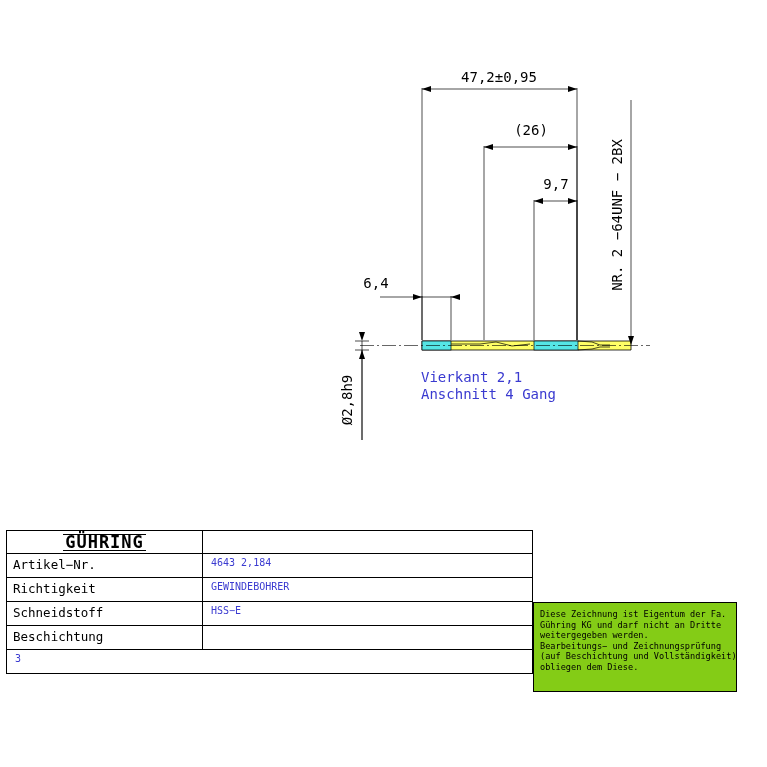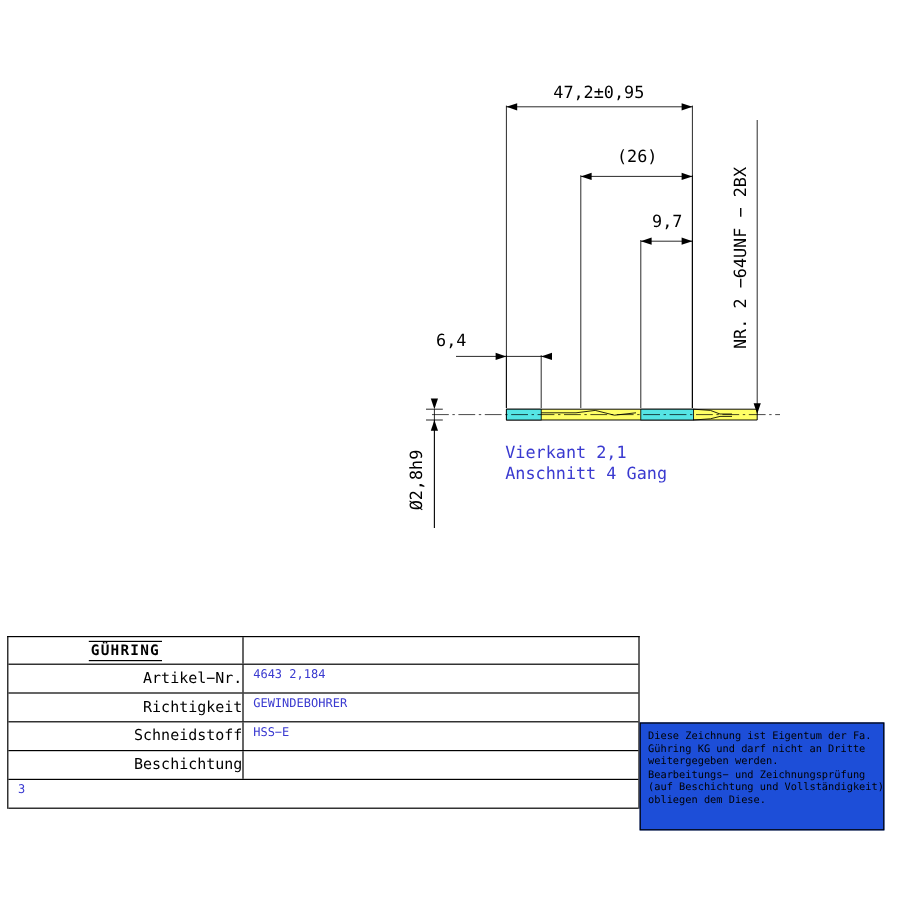--- a/index.html
+++ b/index.html
@@ -62,21 +62,20 @@
     width: 196px;
     flex: 0 0 196px;
     border-right: 1px solid #000;
     box-sizing: border-box;
     padding: 3px 0 0 6px;
     font-size: 12.5px;
     color: #000;
     font-family: "DejaVu Sans Mono", monospace;
     white-space: nowrap;
     overflow: hidden;
-    text-align: right;
   }
   .tb-value {
     flex: 1 1 auto;
     padding: 3px 0 0 8px;
     font-size: 10px;
     color: #3a3ad0;
     font-family: "DejaVu Sans Mono", monospace;
     white-space: nowrap;
     overflow: hidden;
   }
@@ -84,21 +83,21 @@
     width: 196px;
     flex: 0 0 196px;
     border-right: 1px solid #000;
     box-sizing: border-box;
     display: flex;
     align-items: center;
     justify-content: center;
   }
   .logo-cell .logo-text {
     font-family: "DejaVu Sans Mono", monospace;
-    font-size: 12px;
+    font-size: 17px;
     font-weight: bold;
     letter-spacing: 1px;
     color: #000;
     border-top: 1px solid #000;
     border-bottom: 1px solid #000;
     line-height: 15px;
     padding: 0 2px;
   }
   .logo-blank {
     flex: 1 1 auto;
@@ -107,21 +106,21 @@
 
   
   .legalbox {
     position: absolute;
     left: 533px;
     top: 602px;
     width: 204px;
     height: 90px;
     border: 1px solid #000;
     box-sizing: border-box;
-    background: #1d4ed8;
+    background: #84cc16;
     padding: 6px 5px 0 6px;
   }
   .legalbox div {
     font-family: "DejaVu Sans Mono", monospace;
     font-size: 8.6px;
     line-height: 10.5px;
     color: #000;
     white-space: nowrap;
   }
 </style>

